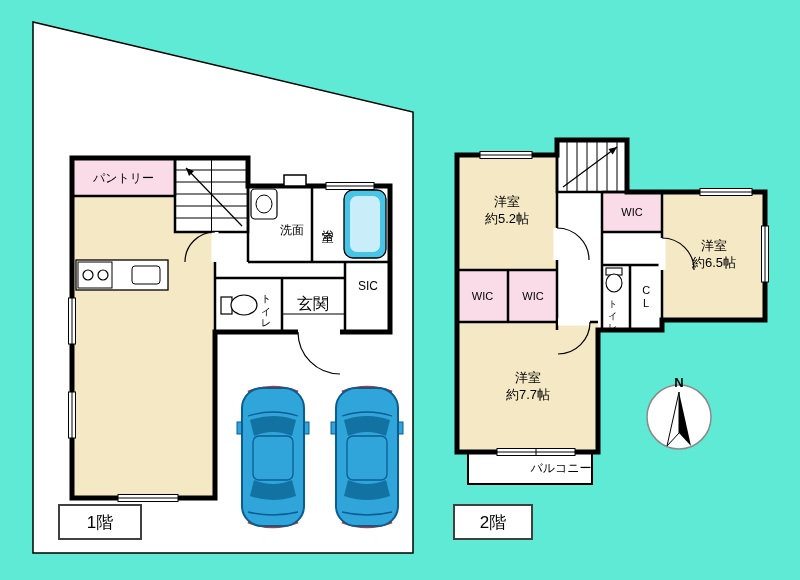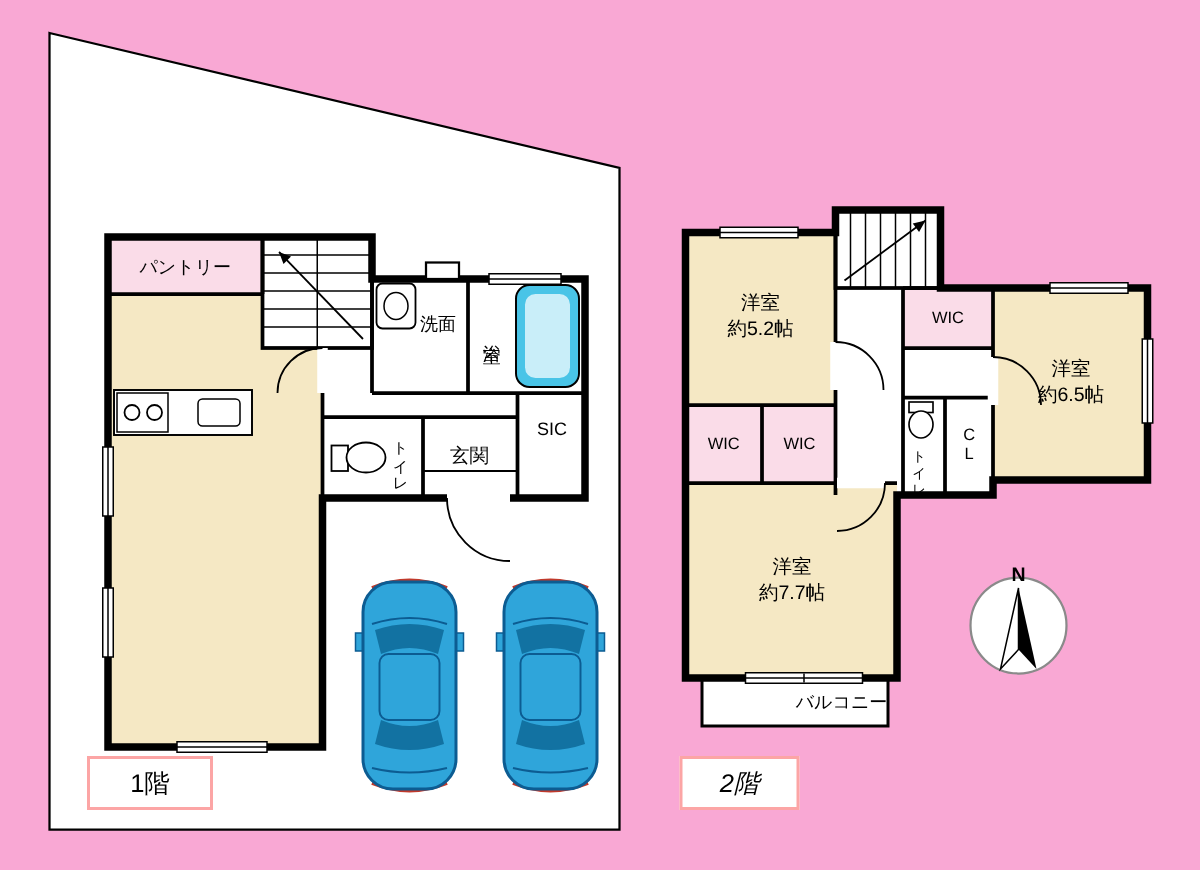--- a/index.html
+++ b/index.html
@@ -1,22 +1,22 @@
 <!DOCTYPE html>
 <html><head>
 <meta charset="utf-8">
 <style>
   html,body{margin:0;padding:0;background:#fff;}
-  #stage{position:relative;width:800px;height:580px;overflow:hidden;background:#f9a8d4;
+  #stage{position:relative;width:800px;height:580px;overflow:hidden;background:#5eead4;
          font-family:"Liberation Sans","DejaVu Sans",sans-serif;color:#000;}
   #plan-svg{position:absolute;left:0;top:0;}
   .lbl{position:absolute;display:flex;align-items:center;justify-content:center;
        text-align:center;line-height:1.3;white-space:pre-line;color:#000;}
   .vtext{writing-mode:vertical-rl;text-orientation:upright;letter-spacing:1px;}
-  .floorbox{position:absolute;border:2px solid #fca5a5;background:#fff;display:flex;
+  .floorbox{position:absolute;border:2px solid #404040;background:#fff;display:flex;
             align-items:center;justify-content:center;font-size:17px;}
   .bold{font-weight:bold;}
 </style>
 </head>
 <body>
 
 <div id="stage">
 
 <svg id="plan-svg" width="800" height="580" viewBox="0 0 800 580">
 
@@ -185,36 +185,36 @@
   </g>
 
   <g>
     <circle cx="679" cy="417" r="32" fill="#fff" stroke="#8a8a8a" stroke-width="1.5"></circle>
     <polygon points="679,392 691,446 679,433" fill="#000"></polygon>
     <polygon points="679,392 667,446 679,433" fill="#fff" stroke="#000" stroke-width="1"></polygon>
   </g>
 </svg>
 
 <div class="lbl" style="left:74px;top:166px;width:99px;height:26px;font-size:12px;">パントリー</div>
-<div class="lbl" style="left:250px;top:207px;width:84px;height:20px;font-size:12px;">洗面</div>
+<div class="lbl" style="left:250px;top:221px;width:84px;height:20px;font-size:12px;">洗面</div>
 <div class="lbl vtext" style="left:319px;top:195px;width:16px;height:52px;font-size:12px;">浴室</div>
 <div class="lbl vtext" style="left:258px;top:283px;width:16px;height:46px;font-size:10px;">トイレ</div>
-<div class="lbl" style="left:288px;top:295px;width:50px;height:18px;font-size:13px;">玄関</div>
+<div class="lbl" style="left:288px;top:295px;width:50px;height:18px;font-size:16px;">玄関</div>
 <div class="lbl" style="left:346px;top:278px;width:44px;height:18px;font-size:12px;">SIC</div>
 <div class="floorbox" style="left:58px;top:504px;width:80px;height:32px;">1階</div>
 
 <div class="lbl" style="left:462px;top:190px;width:90px;height:42px;font-size:13px;">洋室
 約5.2帖</div>
 <div class="lbl" style="left:604px;top:202px;width:56px;height:20px;font-size:11px;">WIC</div>
 <div class="lbl" style="left:668px;top:234px;width:92px;height:42px;font-size:13px;">洋室
 約6.5帖</div>
 <div class="lbl" style="left:459px;top:286px;width:47px;height:20px;font-size:11px;">WIC</div>
 <div class="lbl" style="left:509px;top:286px;width:48px;height:20px;font-size:11px;">WIC</div>
 <div class="lbl vtext" style="left:605px;top:294px;width:14px;height:34px;font-size:9px;">トイレ</div>
 <div class="lbl vtext" style="left:639px;top:275px;width:14px;height:44px;font-size:11px;">CL</div>
 <div class="lbl" style="left:482px;top:366px;width:92px;height:42px;font-size:13px;">洋室
 約7.7帖</div>
 <div class="lbl" style="left:470px;top:459px;width:120px;height:20px;font-size:12px;padding-left:31px;">バルコニー</div>
-<div class="floorbox" style="left:453px;top:504px;width:76px;height:32px;font-style:italic;">2階</div>
+<div class="floorbox" style="left:453px;top:504px;width:76px;height:32px;">2階</div>
 
 <div class="lbl bold" style="left:671px;top:375px;width:16px;height:16px;font-size:13px;">N</div>
 
 </div>
 
 </body></html>

